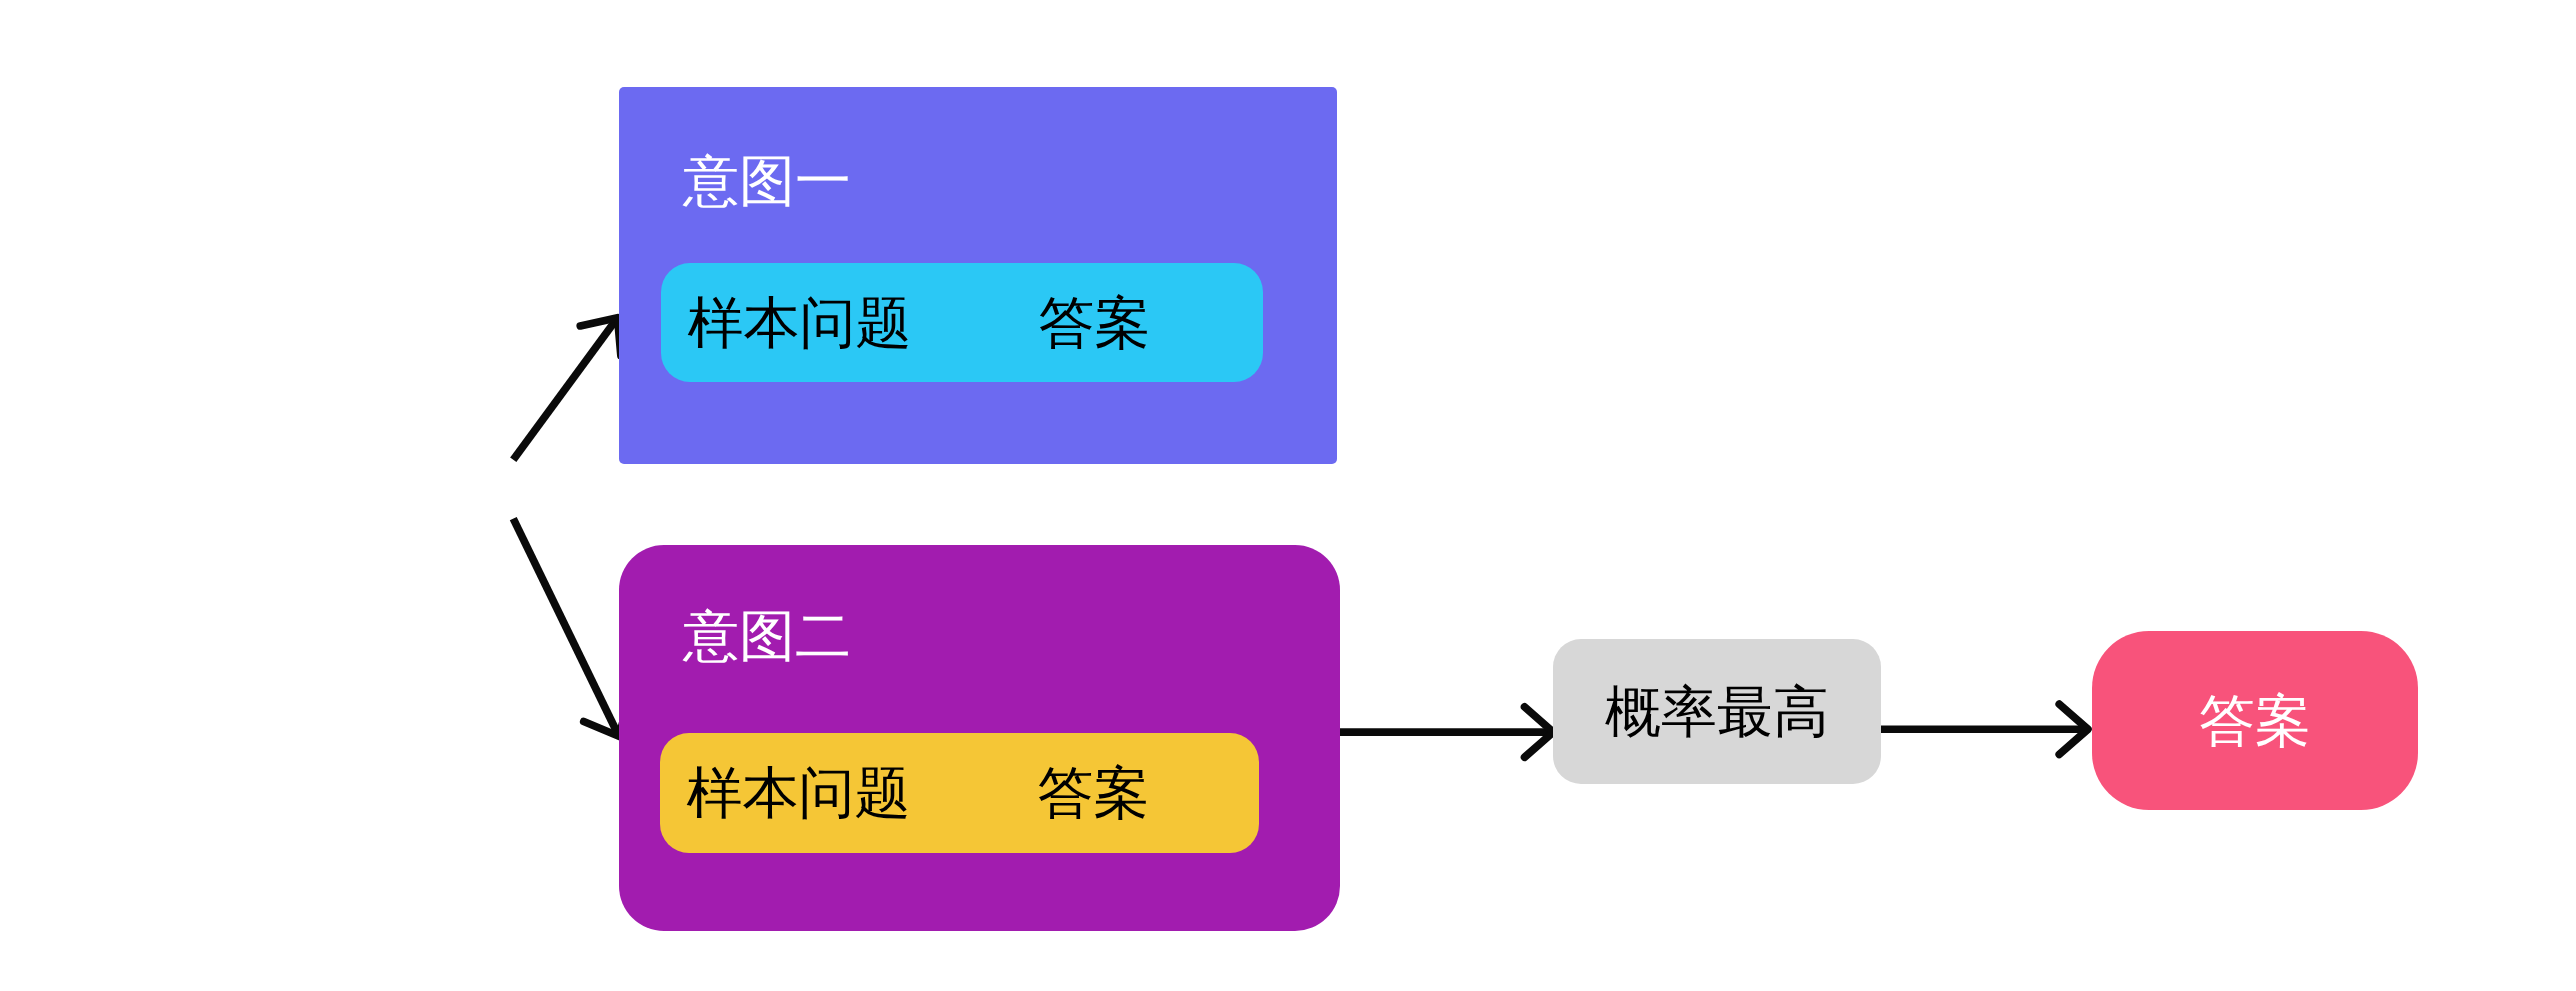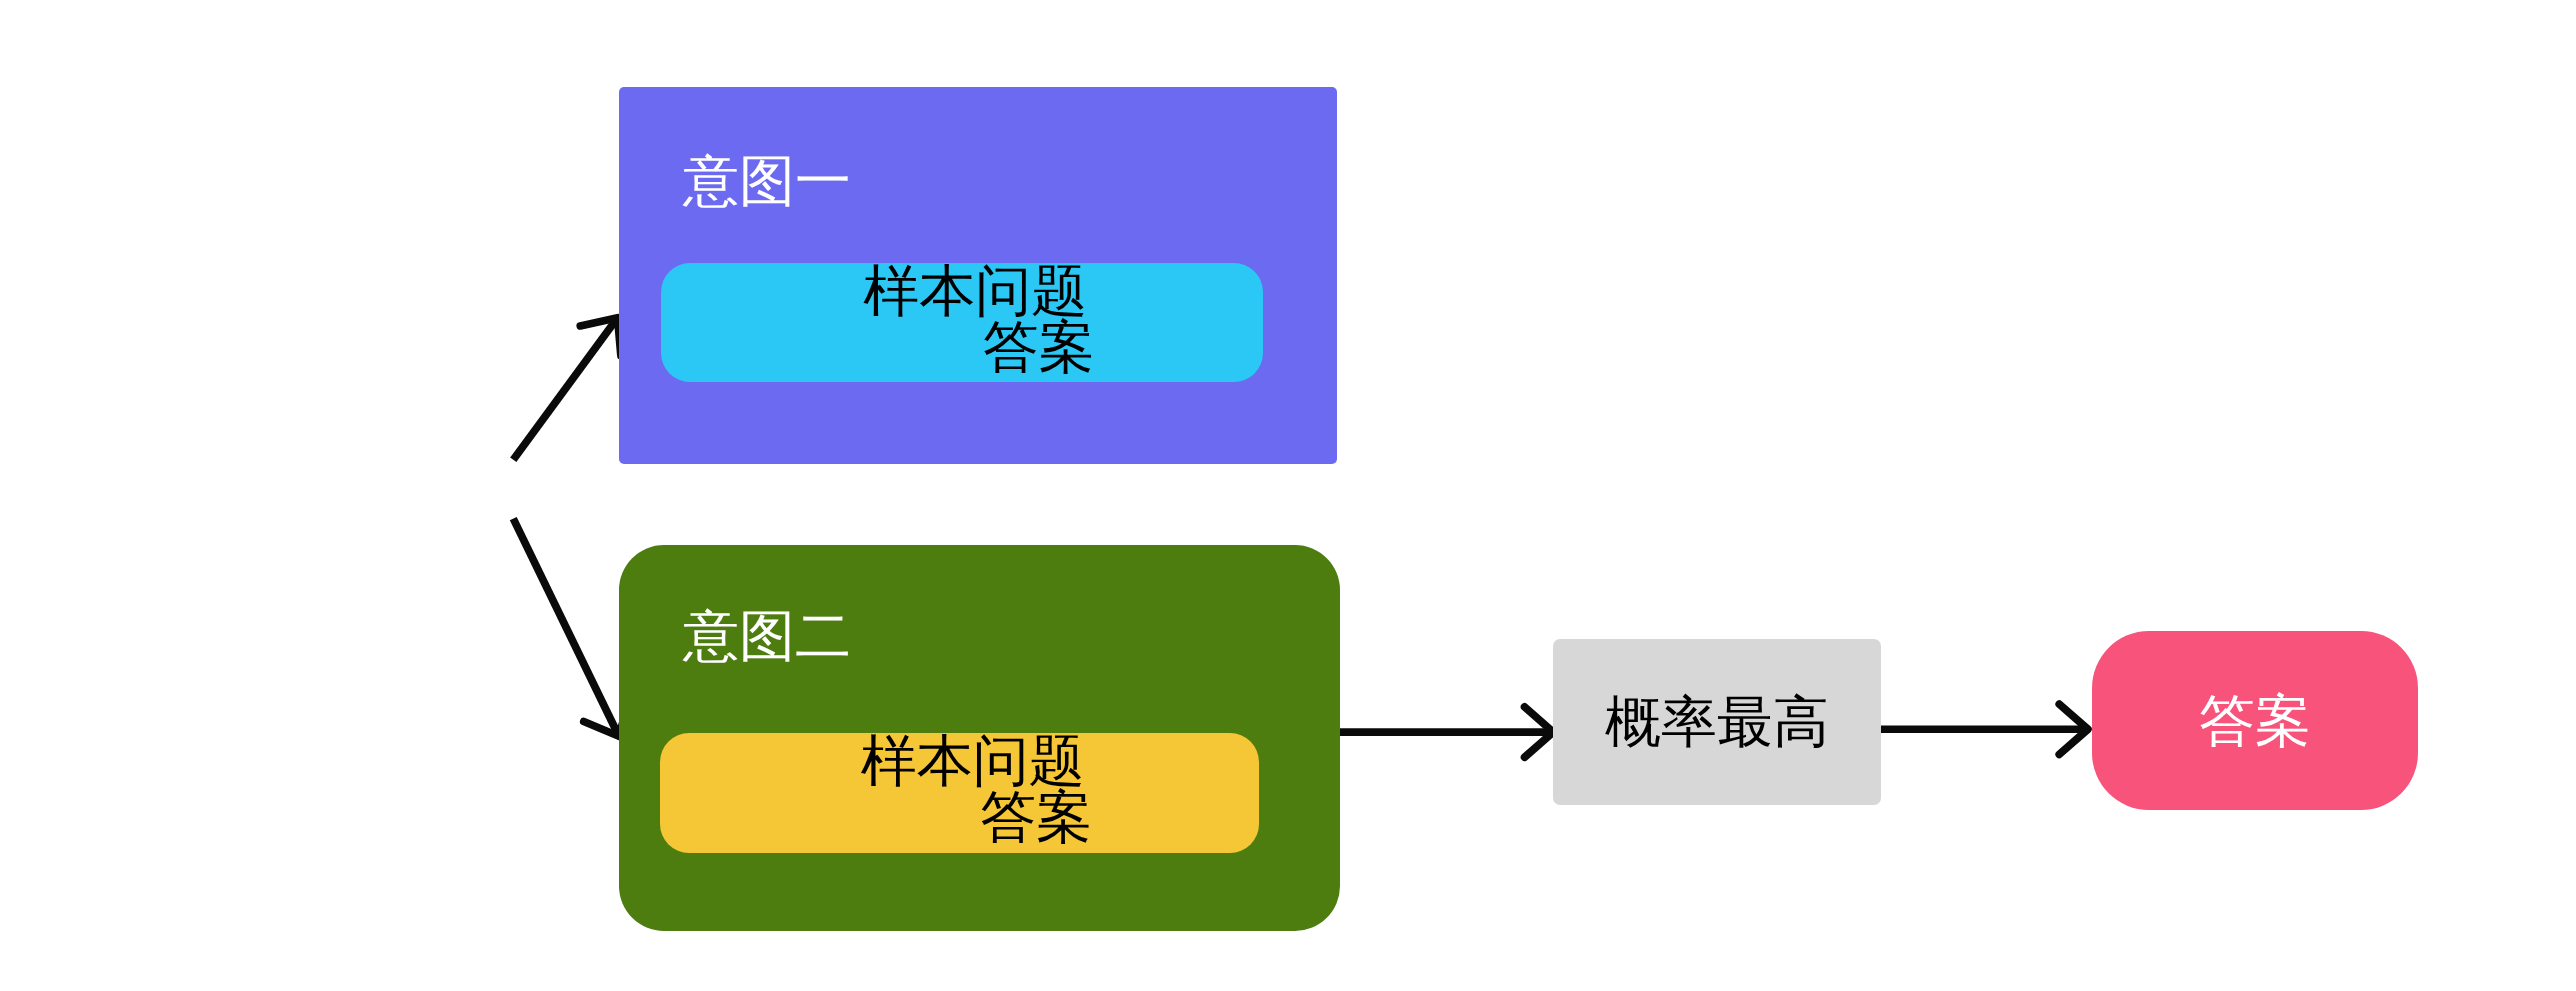--- a/index.html
+++ b/index.html
@@ -61,37 +61,36 @@
   }
   .node-intent1 .intent-title { top: 66px; }
   .node-intent2 .intent-title { top: 63px; }
   .sample-box {
     position: absolute;
     display: flex;
     align-items: center;
     border-radius: 29px;
     padding-left: 26.6px;
     box-sizing: border-box;
-    flex-direction: column;
   }
   .node-intent1 .sample-box {
     left: 42px; top: 176px;
     width: 602px; height: 119px;
   }
   .node-intent2 .sample-box {
     left: 41px; top: 188px;
     width: 599px; height: 120px;
   }
   .sample-question { white-space: nowrap; }
   .sample-answer { margin-left: 127px; white-space: nowrap; }
   
   .node-prob {
     left: 1553px; top: 639px;
-    width: 328px; height: 166px;
-    border-radius: 7px;
+    width: 328px; height: 145px;
+    border-radius: 28px;
   }
   
   .node-answer {
     left: 2092px; top: 631px;
     width: 326px; height: 179px;
     border-radius: 57px;
   }
 </style>
 </head>
 <body>
@@ -112,21 +111,21 @@
 
 
   <div class="node node-intent1" style="background-color: rgb(108, 106, 241);">
     <div class="intent-title" style="color: rgb(255, 255, 255);">意图一</div>
     <div class="sample-box" style="background-color: rgb(43, 200, 245);">
       <span class="sample-question" style="color: rgb(0, 0, 0);">样本问题</span>
       <span class="sample-answer" style="color: rgb(0, 0, 0);">答案</span>
     </div>
   </div>
 
-  <div class="node node-intent2" style="background-color: #4d7c0f;">
+  <div class="node node-intent2" style="background-color: #a21caf;">
     <div class="intent-title" style="color: rgb(255, 255, 255);">意图二</div>
     <div class="sample-box" style="background-color: rgb(245, 198, 54);">
       <span class="sample-question" style="color: rgb(0, 0, 0);">样本问题</span>
       <span class="sample-answer" style="color: rgb(0, 0, 0);">答案</span>
     </div>
   </div>
 
   <div class="node node-prob centered" style="background-color: rgb(215, 215, 215);">
     <span style="color: rgb(0, 0, 0);">概率最高</span>
   </div>

